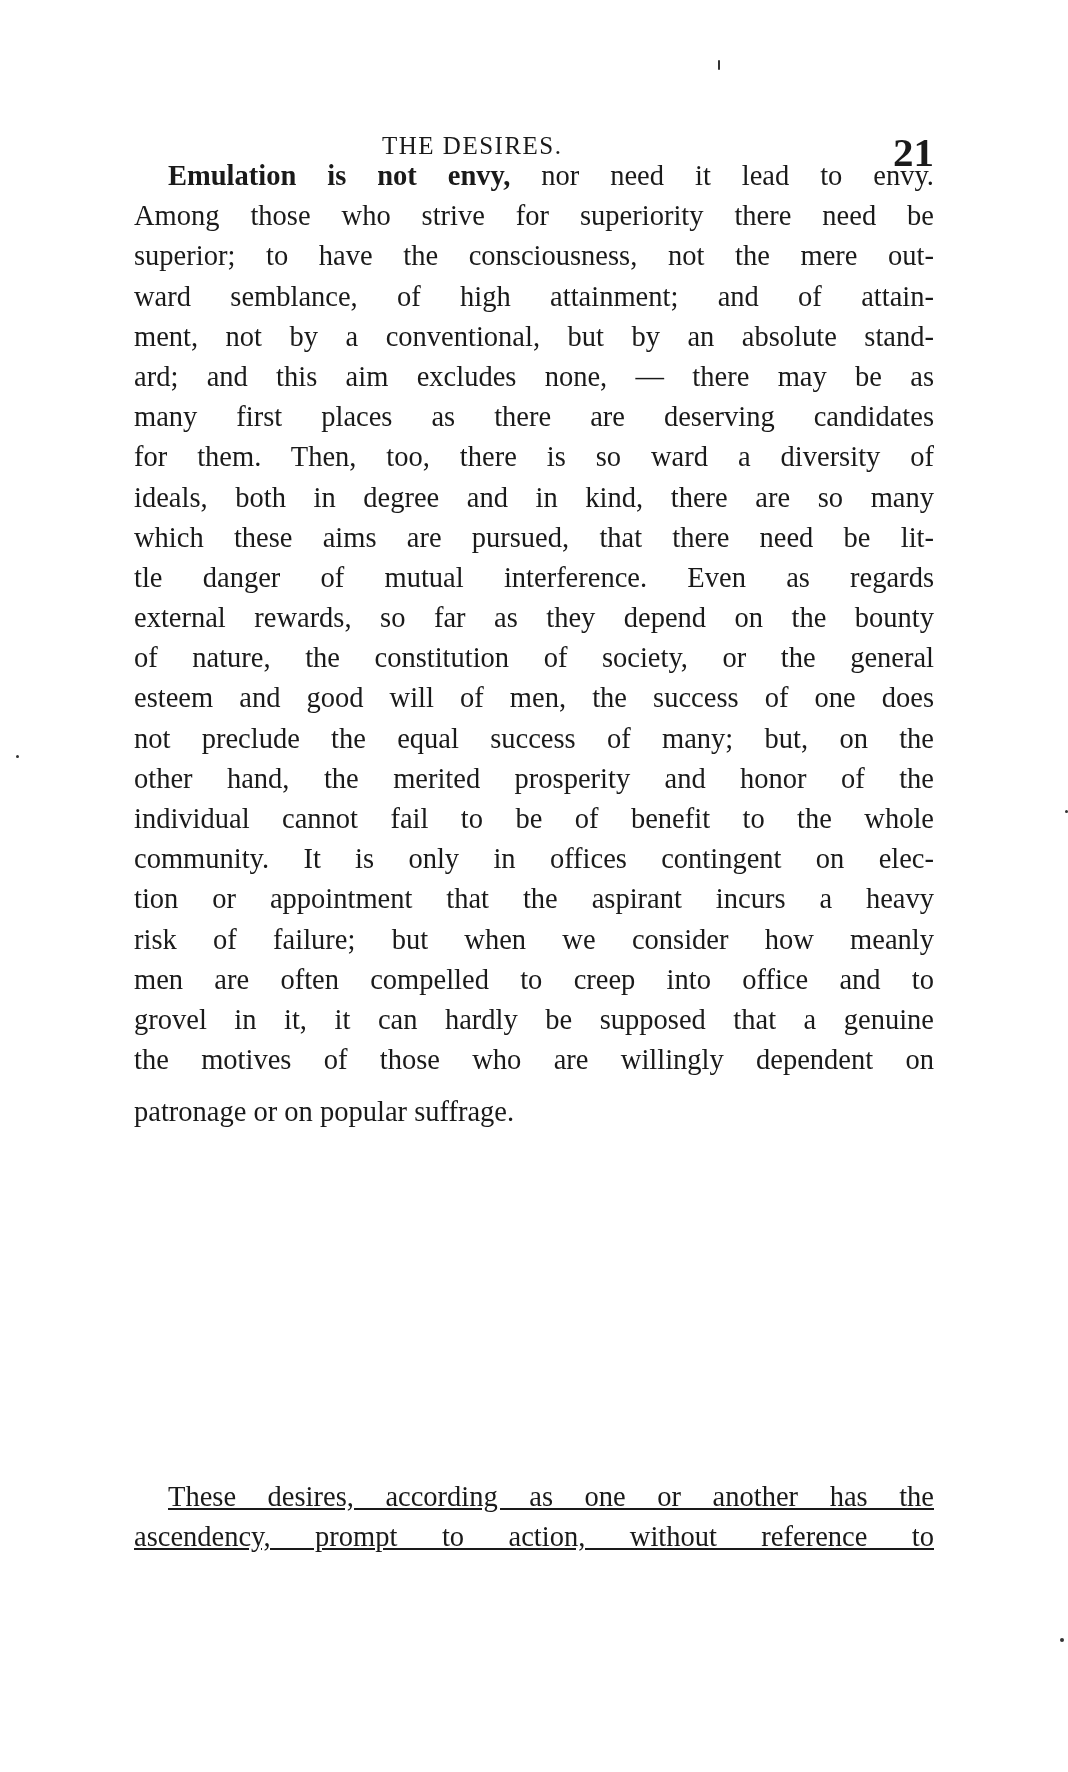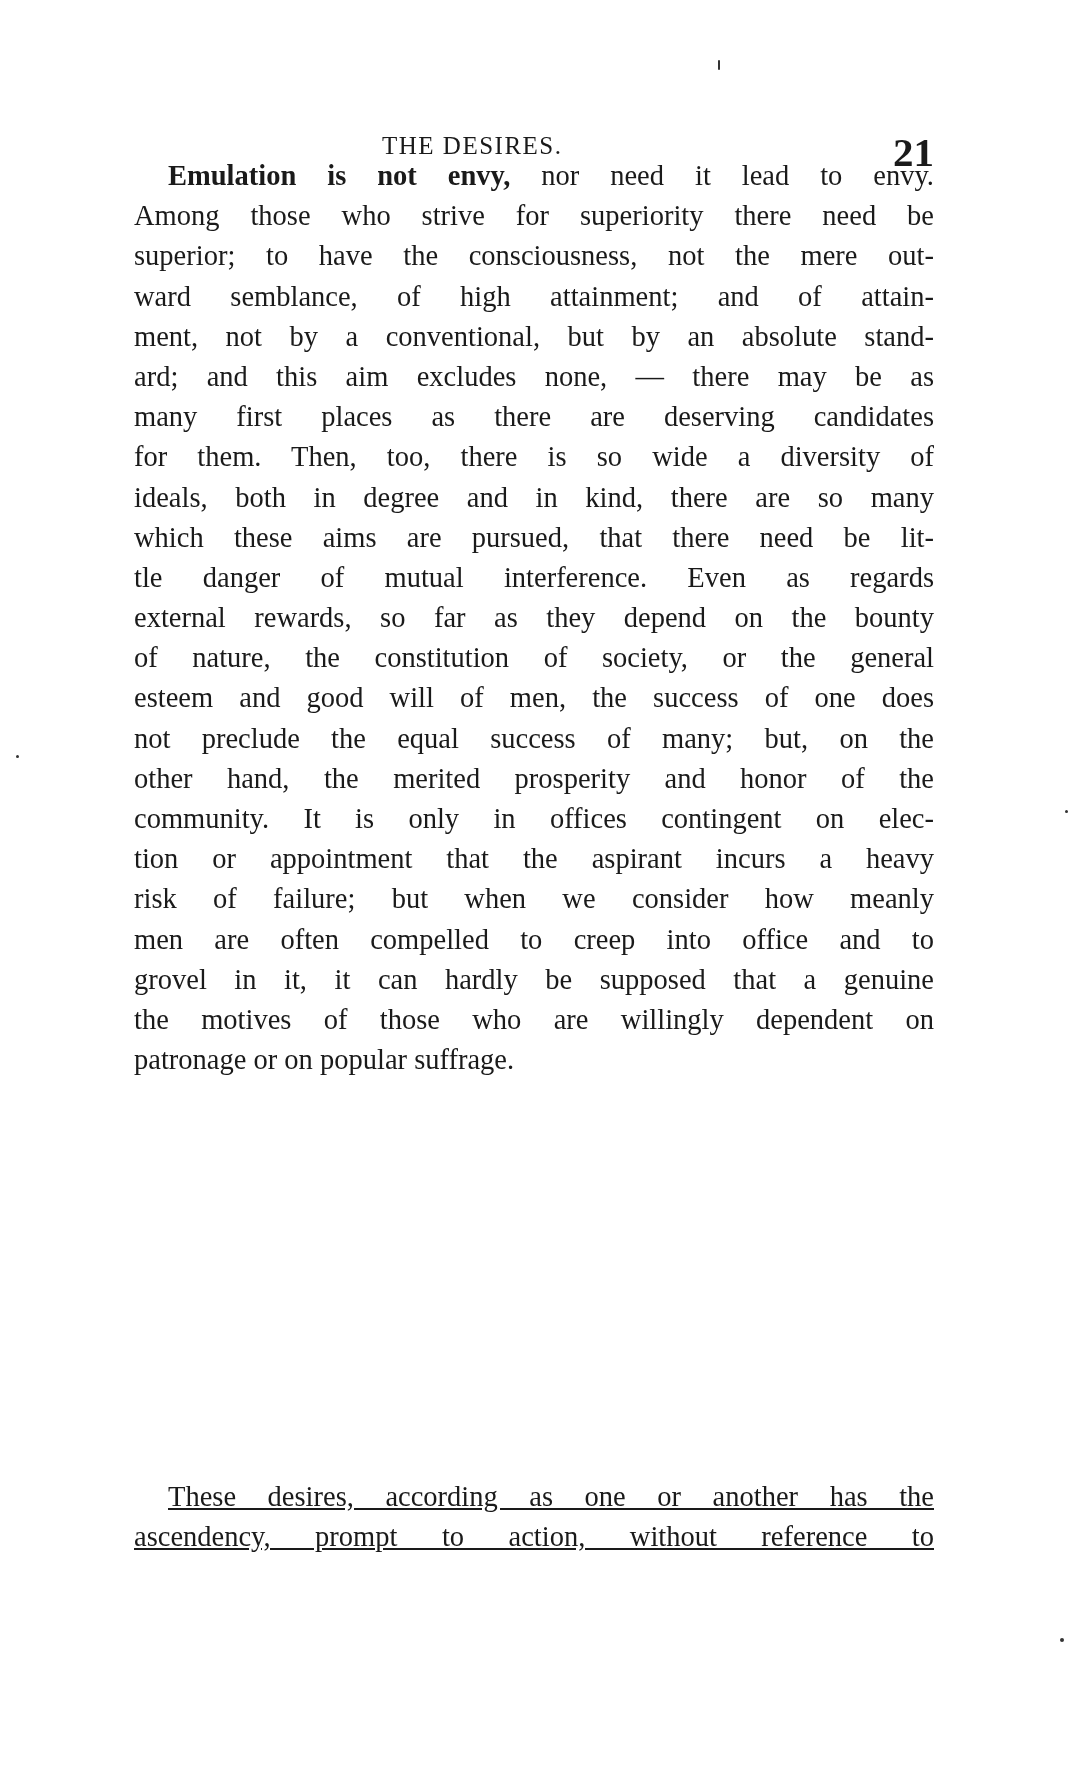--- a/index.html
+++ b/index.html
@@ -4,21 +4,21 @@
 <style>
   html, body { margin: 0; padding: 0; background: #ffffff; }
   body { width: 1068px; height: 1772px; position: relative; overflow: hidden;
          font-family: "Liberation Serif", "DejaVu Serif", serif; color: #1a1a1a; }
   .header { position: absolute; top: 128px; left: 134px; width: 800px; height: 48px; }
   .running-head { position: absolute; left: 248px; top: 4px; 
                   font-size: 25px; letter-spacing: 1.5px; }
   .page-number { position: absolute; right: 0; top: 0; font-weight: bold; font-size: 41px; }
   .para { position: absolute; left: 134px; width: 800px; font-size: 28.5px; line-height: 40.2px; }
   .para .line { display: block; white-space: nowrap; text-align: justify; text-align-last: justify; height: 40.2px; }
-  .para .line.last { text-align-last: left; }
+  .para .line.last { text-align-last: left; margin-top: 12px; }
   .indent { padding-left: 34px; }
   .bold { font-weight: bold; }
   .it { font-style: italic; }
   .speck { position: absolute; width: 4px; height: 4px; border-radius: 50%; background: #333; }
 </style>
 </head>
 <body>
 
 <div class="header">
   <span class="running-head">THE DESIRES.</span>
@@ -26,29 +26,30 @@
 </div>
 
 <div class="para" style="top:156px;">
   <span class="line indent"><span class="bold">Emulation is not envy,</span><span> nor need it lead to envy.</span></span>
   <span class="line">Among those who strive for superiority there need be</span>
   <span class="line">superior; to have the consciousness, not the mere out-</span>
   <span class="line">ward semblance, of high attainment; and of attain-</span>
   <span class="line">ment, not by a conventional, but by an absolute stand-</span>
   <span class="line">ard; and this aim excludes none, — there may be as</span>
   <span class="line">many first places as there are deserving candidates</span>
-  <span class="line">for them.  Then, too, there is so wide a diversity of</span>
+  <span class="line">for them.  Then, too, there is so ward a diversity of</span>
   <span class="line">ideals, both in degree and in kind, there are so many</span>
   <span class="line">which these aims are pursued, that there need be lit-</span>
   <span class="line">tle danger of mutual interference.  Even as regards</span>
   <span class="line">external rewards, so far as they depend on the bounty</span>
   <span class="line">of nature, the constitution of society, or the general</span>
   <span class="line">esteem and good will of men, the success of one does</span>
   <span class="line">not preclude the equal success of many; but, on the</span>
   <span class="line">other hand, the merited prosperity and honor of the</span>
+  <span class="line">individual cannot fail to be of benefit to the whole</span>
   <span class="line">community.  It is only in offices contingent on elec-</span>
   <span class="line">tion or appointment that the aspirant incurs a heavy</span>
   <span class="line">risk of failure; but when we consider how meanly</span>
   <span class="line">men are often compelled to creep into office and to</span>
   <span class="line">grovel in it, it can hardly be supposed that a genuine</span>
   <span class="line">the motives of those who are willingly dependent on</span>
   <span class="line last">patronage or on popular suffrage.</span>
 </div>
 
 <div class="para" style="top:1477px;text-decoration:underline;">

